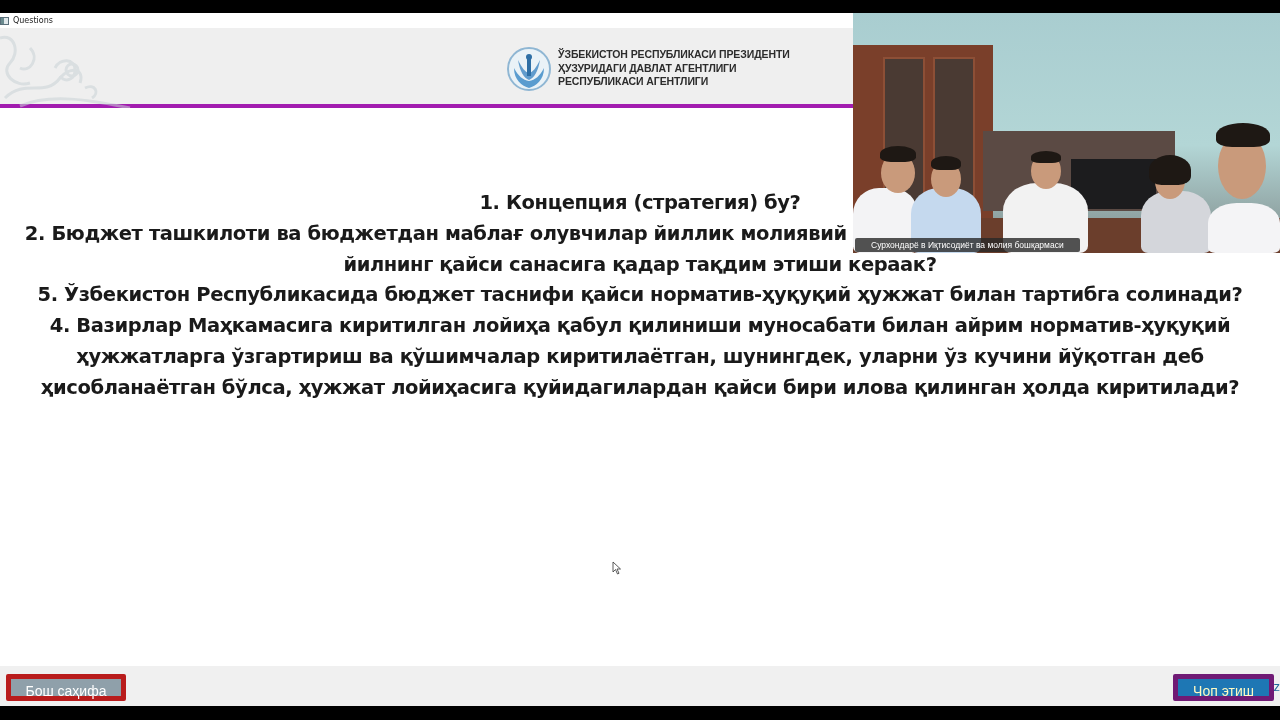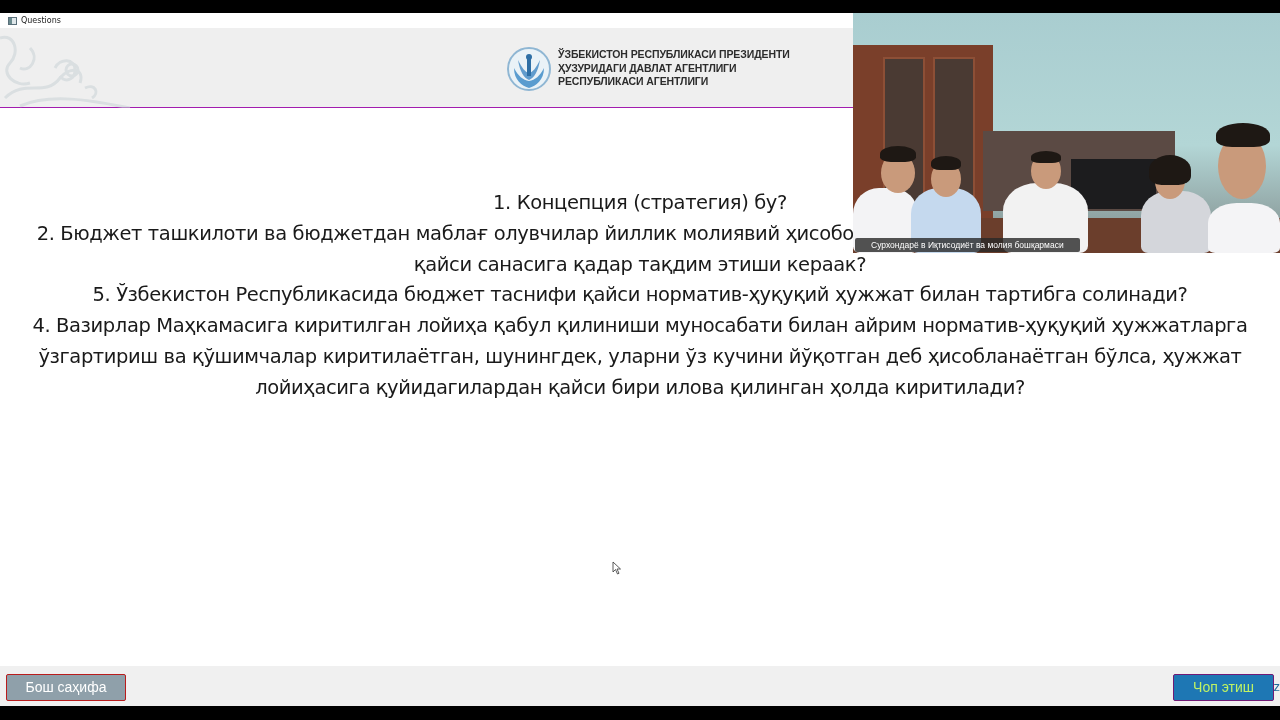--- a/index.html
+++ b/index.html
@@ -2,61 +2,61 @@
 <html><head>
 <meta charset="utf-8">
 <style>
   * { box-sizing: border-box; margin: 0; padding: 0; }
   html, body { width: 1280px; height: 720px; overflow: hidden; background: #000; }
   body { font-family: "DejaVu Sans", "Liberation Sans", sans-serif; position: relative; }
 
   .top-black { position: absolute; left: 0; top: 0; width: 1280px; height: 13px; background: #000; }
 
   .titlebar { position: absolute; left: 0; top: 13px; width: 1280px; height: 15px; background: #ffffff;
-    display: flex; align-items: center; padding-left: 8px; font-size: 8px; color: #222; }
+    display: flex; align-items: center; padding-left: 0; font-size: 8px; color: #222; }
   .titlebar .app-icon { width: 9px; height: 8px; border: 1px solid #5a6f7a; background: linear-gradient(90deg,#6b8b8f 0 40%, #dfe7ea 40% 100%); margin-right: 4px; }
 
   .page { position: absolute; left: 0; top: 28px; width: 1280px; height: 638px; background: #ffffff; overflow: hidden; }
 
-  .header-band { position: absolute; left: 0; top: 0; width: 1280px; height: 80px; background: #efefef; border-bottom: 1px solid #a21caf; }
+  .header-band { position: absolute; left: 0; top: 0; width: 1280px; height: 80px; background: #efefef; border-bottom: 4px solid #a21caf; }
   .ornament { position: absolute; left: 0; top: 0; width: 135px; height: 80px; opacity: 0.55; }
 
   .logo { position: absolute; left: 506px; top: 18px; width: 46px; height: 46px; }
   .agency-name { position: absolute; left: 558px; top: 20px; font-family: "Liberation Sans", sans-serif;
     font-size: 10.5px; font-weight: bold; color: #2c2c2c; line-height: 13.5px; letter-spacing: -0.1px; }
 
   .slide-title { position: absolute; left: 0; width: 1280px; top: 98px; text-align: center;
     font-family: "Liberation Sans", sans-serif; font-weight: bold; font-size: 37px; color: #b4103c; }
 
   .questions { position: absolute; left: 0; top: 160px; width: 1280px; text-align: center;
     font-family: "DejaVu Sans", sans-serif; font-size: 19.5px; color: #1a1a1a; line-height: 30.8px; letter-spacing: -0.4px; }
-  .questions .q { display: block; width: 1240px; margin: 0 auto; }
+  .questions .q { display: block; width: 1240px; margin: 0 auto; font-weight: bold; }
 
   .cursor { position: absolute; left: 612px; top: 533px; width: 10px; height: 14px; }
 
   .video-panel { position: absolute; left: 853px; top: 13px; width: 427px; height: 240px; overflow: hidden;
     background: linear-gradient(180deg, #a9cdd0 0%, #b3d6d6 55%, #7f8b8a 100%); }
   .video-panel .cabinet { position: absolute; left: 0; top: 32px; width: 140px; height: 185px; background: #7a3f2a; }
   .video-panel .cabinet-glass { position: absolute; top: 12px; width: 42px; height: 150px; background: #4a3a33; border: 2px solid #8d4f36; }
   .video-panel .shelf { position: absolute; left: 130px; top: 118px; width: 192px; height: 80px; background: #5b4a44; }
   .video-panel .tv { position: absolute; left: 218px; top: 146px; width: 85px; height: 50px; background: #1c1c1e; }
   .video-panel .table { position: absolute; left: 0; top: 205px; width: 427px; height: 35px; background: #6b3e2c; }
   .video-panel .person { position: absolute; border-radius: 40% 40% 10% 10%; }
   .video-panel .head { position: absolute; border-radius: 50%; background: #c99a7b; }
   .video-panel .hair { position: absolute; border-radius: 50% 50% 30% 30%; background: #1e1814; }
   .video-caption { position: absolute; left: 2px; bottom: 1px; height: 14px; padding: 0 16px; background: rgba(40,40,40,0.8);
     color: #fff; font-family: "Liberation Sans", sans-serif; font-size: 8.5px; line-height: 14px; border-radius: 2px; }
 
   .footer { position: absolute; left: 0; top: 666px; width: 1280px; height: 40px; background: #f0f0f0; }
-  .btn-home { position: absolute; left: 6px; top: 8px; width: 120px; height: 27px; background: #8fa0aa; border: 1px solid #b91c1c;
+  .btn-home { position: absolute; left: 6px; top: 8px; width: 120px; height: 27px; background: #8fa0aa; border: 5px solid #b91c1c;
     border-radius: 2px; color: #fff; font-family: "Liberation Sans", sans-serif; font-size: 14px; text-align: center; line-height: 25px; }
   .footer-link { position: absolute; left: 0; width: 1280px; top: 13px; text-align: right; font-family: "Liberation Sans", sans-serif;
     font-size: 13px; font-weight: normal; color: #1f6a9a; }
-  .btn-print { position: absolute; left: 1173px; top: 8px; width: 101px; height: 27px; background: #1e77b4; border: 1px solid #701a75;
-    border-radius: 2px; color: #bef264; font-family: "Liberation Sans", sans-serif; font-size: 14px; text-align: center; line-height: 25px; }
+  .btn-print { position: absolute; left: 1173px; top: 8px; width: 101px; height: 27px; background: #1e77b4; border: 5px solid #701a75;
+    border-radius: 2px; color: #fef9c3; font-family: "Liberation Sans", sans-serif; font-size: 14px; text-align: center; line-height: 25px; }
 
   .bottom-black { position: absolute; left: 0; top: 706px; width: 1280px; height: 14px; background: #000; }
 </style>
 </head>
 <body>
 
 <div class="top-black"></div>
 
 <div class="titlebar">
   <span class="app-icon"></span>

